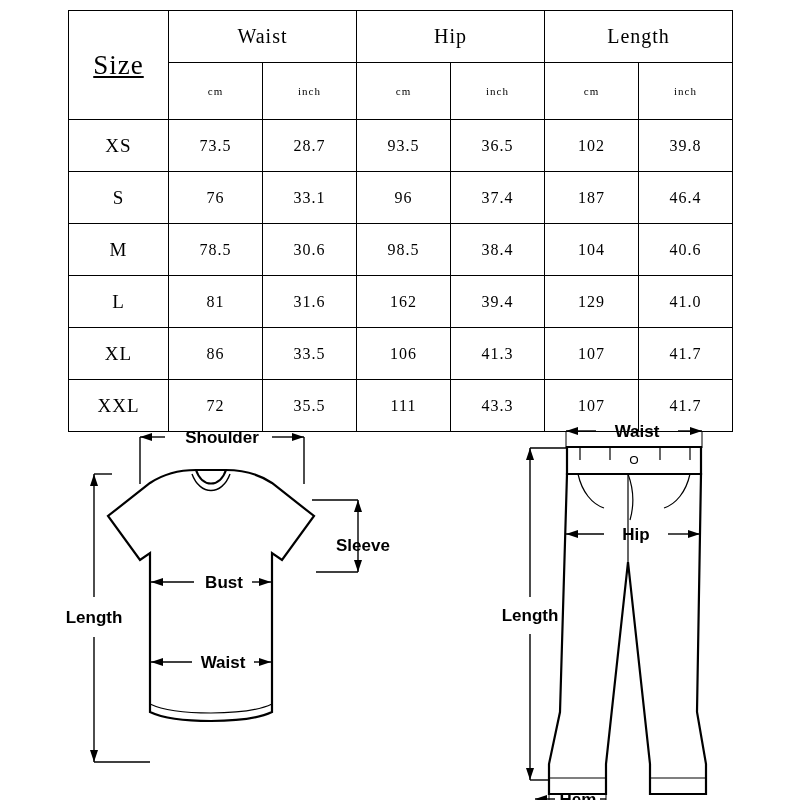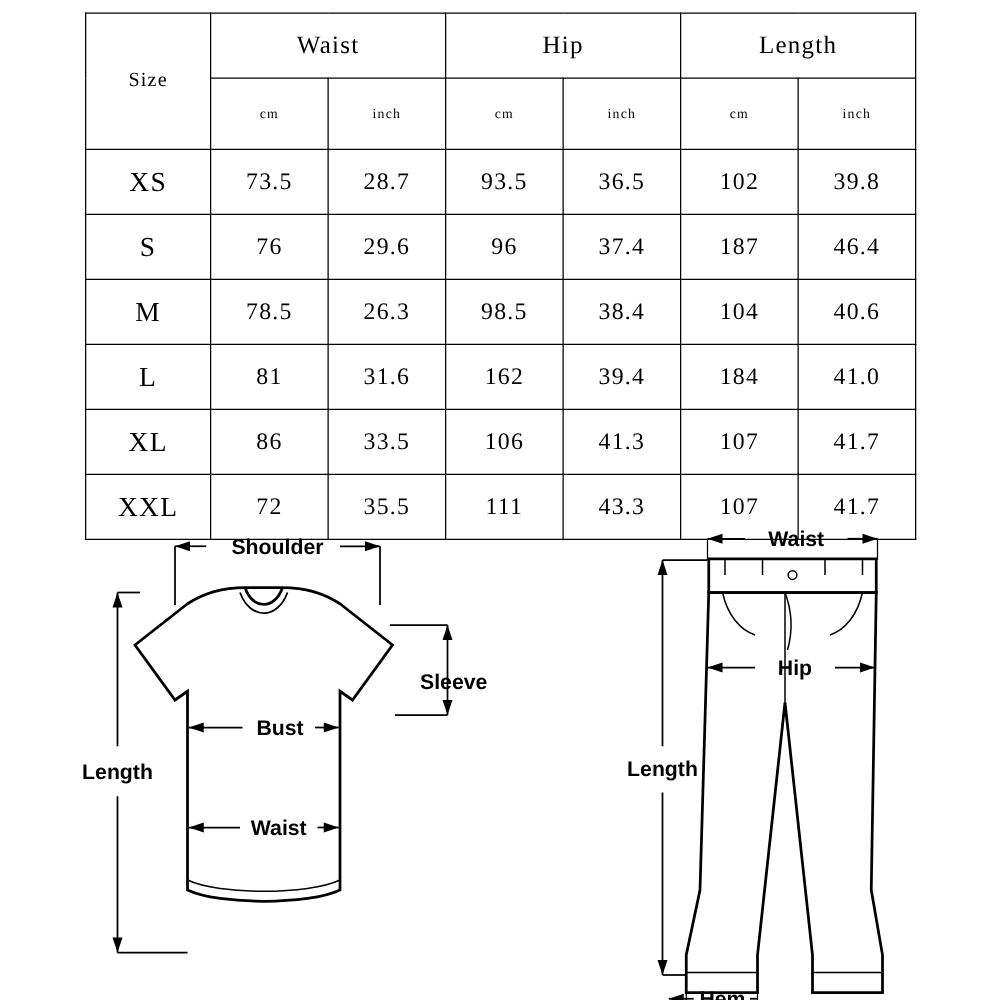--- a/index.html
+++ b/index.html
@@ -35,39 +35,40 @@
   table.size-table th,
   table.size-table td {
     border: 1px solid #000000;
     text-align: center;
     vertical-align: middle;
     font-weight: normal;
     font-family: "Liberation Serif", serif;
     letter-spacing: 1px;
   }
   th.corner-size {
-    font-size: 16px;
+    font-size: 27px;
     width: 97px;
     height: 103px;
+    text-decoration: underline;
   }
   th.group-head {
     font-size: 20px;
     height: 49px;
   }
   th.unit-head {
     font-size: 11px;
     height: 54px;
     width: 83px;
   }
   td.size-label {
-    font-size: 22px;
+    font-size: 19px;
     height: 49px;
   }
   td.val {
-    font-size: 19px;
+    font-size: 16px;
     height: 49px;
     letter-spacing: 2px;
   }
 
   
   .diagrams {
     position: absolute;
     left: 0;
     top: 412px;
     width: 800px;
@@ -113,42 +114,42 @@
           <td class="val">73.5</td>
           <td class="val">28.7</td>
           <td class="val">93.5</td>
           <td class="val">36.5</td>
           <td class="val">102</td>
           <td class="val">39.8</td>
         </tr>
         <tr>
           <td class="size-label">S</td>
           <td class="val">76</td>
-          <td class="val">29.6</td>
+          <td class="val">33.1</td>
           <td class="val">96</td>
           <td class="val">37.4</td>
           <td class="val">187</td>
           <td class="val">46.4</td>
         </tr>
         <tr>
           <td class="size-label">M</td>
           <td class="val">78.5</td>
-          <td class="val">26.3</td>
+          <td class="val">30.6</td>
           <td class="val">98.5</td>
           <td class="val">38.4</td>
           <td class="val">104</td>
           <td class="val">40.6</td>
         </tr>
         <tr>
           <td class="size-label">L</td>
           <td class="val">81</td>
           <td class="val">31.6</td>
           <td class="val">162</td>
           <td class="val">39.4</td>
-          <td class="val">184</td>
+          <td class="val">129</td>
           <td class="val">41.0</td>
         </tr>
         <tr>
           <td class="size-label">XL</td>
           <td class="val">86</td>
           <td class="val">33.5</td>
           <td class="val">106</td>
           <td class="val">41.3</td>
           <td class="val">107</td>
           <td class="val">41.7</td>

